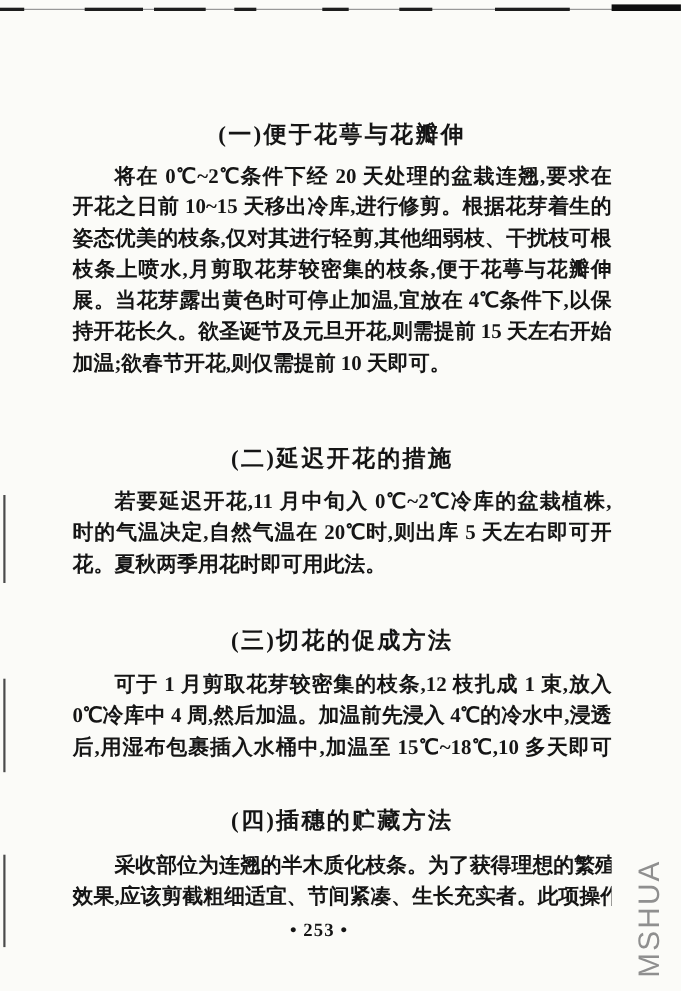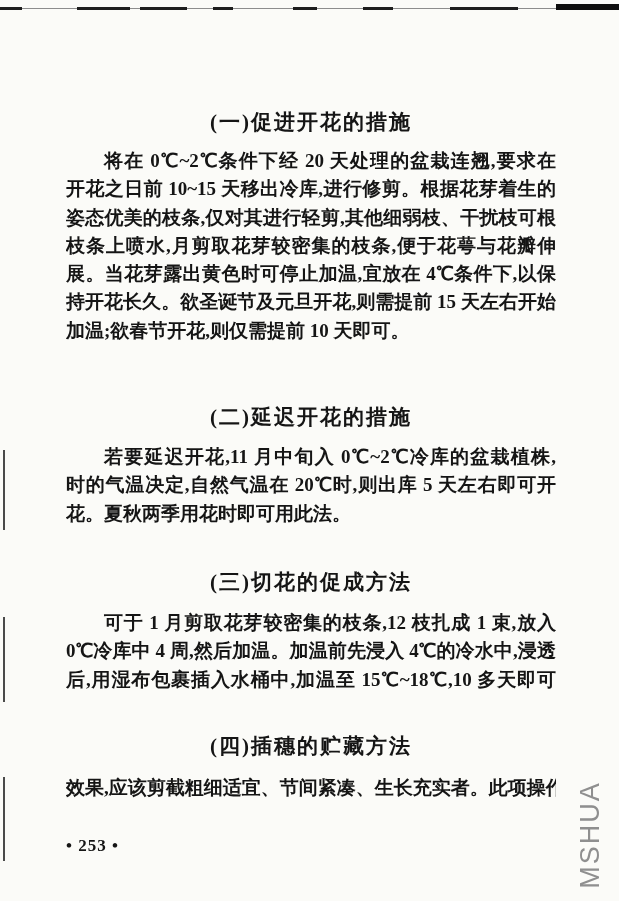--- a/index.html
+++ b/index.html
@@ -52,21 +52,21 @@
     display: block;
     height: 28.3px; line-height: 28.3px;
     font-size: 19px; font-weight: 600;
     white-space: nowrap; overflow: hidden;
     text-align: justify; text-align-last: justify;
   }
   .line.indent { text-indent: 2em; }
   .line.last { text-align: left; text-align-last: left; }
   .page-number {
     position: absolute; left: 66px; top: 836px; width: 490px;
-    text-align: left; padding-right: 42px; box-sizing: border-box;
+    text-align: center; padding-right: 42px; box-sizing: border-box;
     font-size: 17px; font-weight: 600; letter-spacing: 1px;
   }
   .watermark {
     position: absolute; left: 530px; top: 820px;
     width: 120px; height: 30px; line-height: 30px;
     text-align: center;
     transform: rotate(-90deg);
     font-family: "Liberation Sans", sans-serif;
     font-size: 27px; font-weight: 400;
     letter-spacing: 2px;
@@ -87,21 +87,21 @@
   <div class="top-dash d6"></div>
   <div class="top-dash d7"></div>
   <div class="top-bar"></div>
 
   <div class="edge-mark e1"></div>
   <div class="edge-mark e2"></div>
   <div class="edge-mark e3"></div>
 
   <div class="content">
 
-    <div class="heading h1">(一)促进开花的措施</div>
+    <div class="heading h1">(一)便于花萼与花瓣伸</div>
     <div class="para p1">
       <span class="line indent">将在 0℃~2℃条件下经 20 天处理的盆栽连翘,要求在</span>
       <span class="line">开花之日前 10~15 天移出冷库,进行修剪。根据花芽着生的</span>
       <span class="line">姿态优美的枝条,仅对其进行轻剪,其他细弱枝、干扰枝可根</span>
       <span class="line">枝条上喷水,月剪取花芽较密集的枝条,便于花萼与花瓣伸</span>
       <span class="line">展。当花芽露出黄色时可停止加温,宜放在 4℃条件下,以保</span>
       <span class="line">持开花长久。欲圣诞节及元旦开花,则需提前 15 天左右开始</span>
       <span class="line last">加温;欲春节开花,则仅需提前 10 天即可。</span>
     </div>
 
@@ -114,20 +114,21 @@
 
     <div class="heading h3">(三)切花的促成方法</div>
     <div class="para p3">
       <span class="line indent">可于 1 月剪取花芽较密集的枝条,12 枝扎成 1 束,放入</span>
       <span class="line">0℃冷库中 4 周,然后加温。加温前先浸入 4℃的冷水中,浸透</span>
       <span class="line">后,用湿布包裹插入水桶中,加温至 15℃~18℃,10 多天即可</span>
     </div>
 
     <div class="heading h4">(四)插穗的贮藏方法</div>
     <div class="para p4">
+      <span class="line indent">采收部位为连翘的半木质化枝条。为了获得理想的繁殖</span>
       <span class="line">效果,应该剪截粗细适宜、节间紧凑、生长充实者。此项操作最</span>
     </div>
 
   </div>
 
   <div class="page-number">• 253 •</div>
 
   <div class="watermark">MSHUA</div>
 
 </div>

